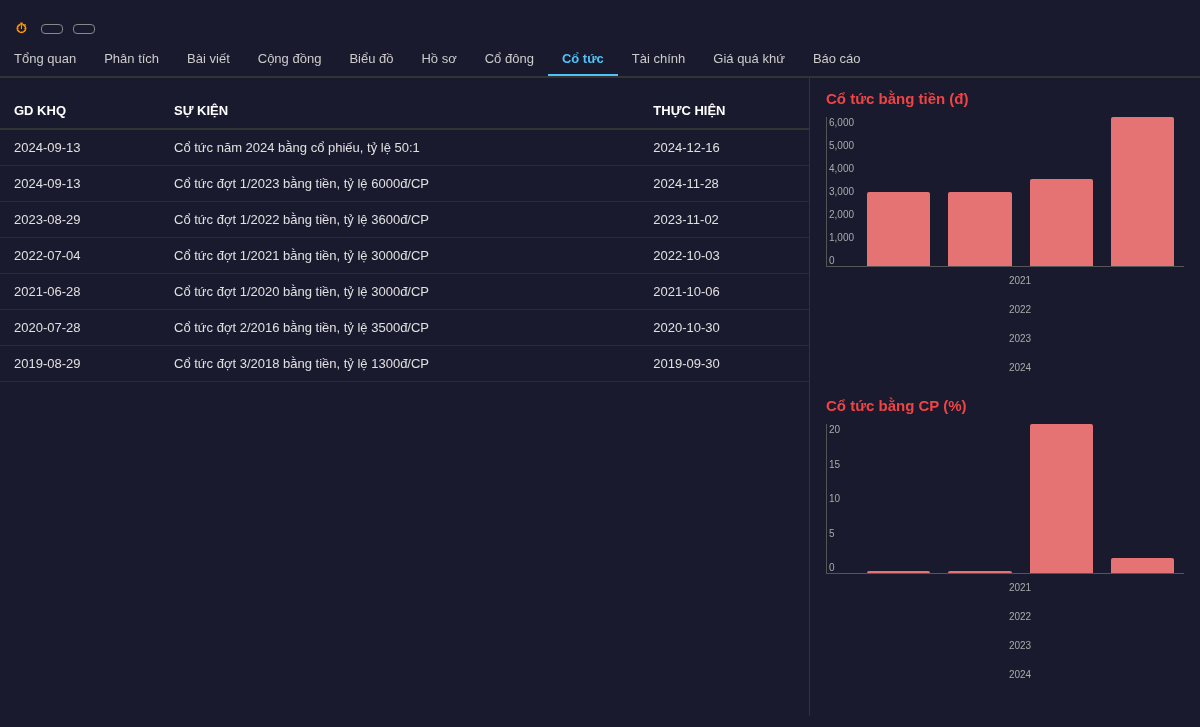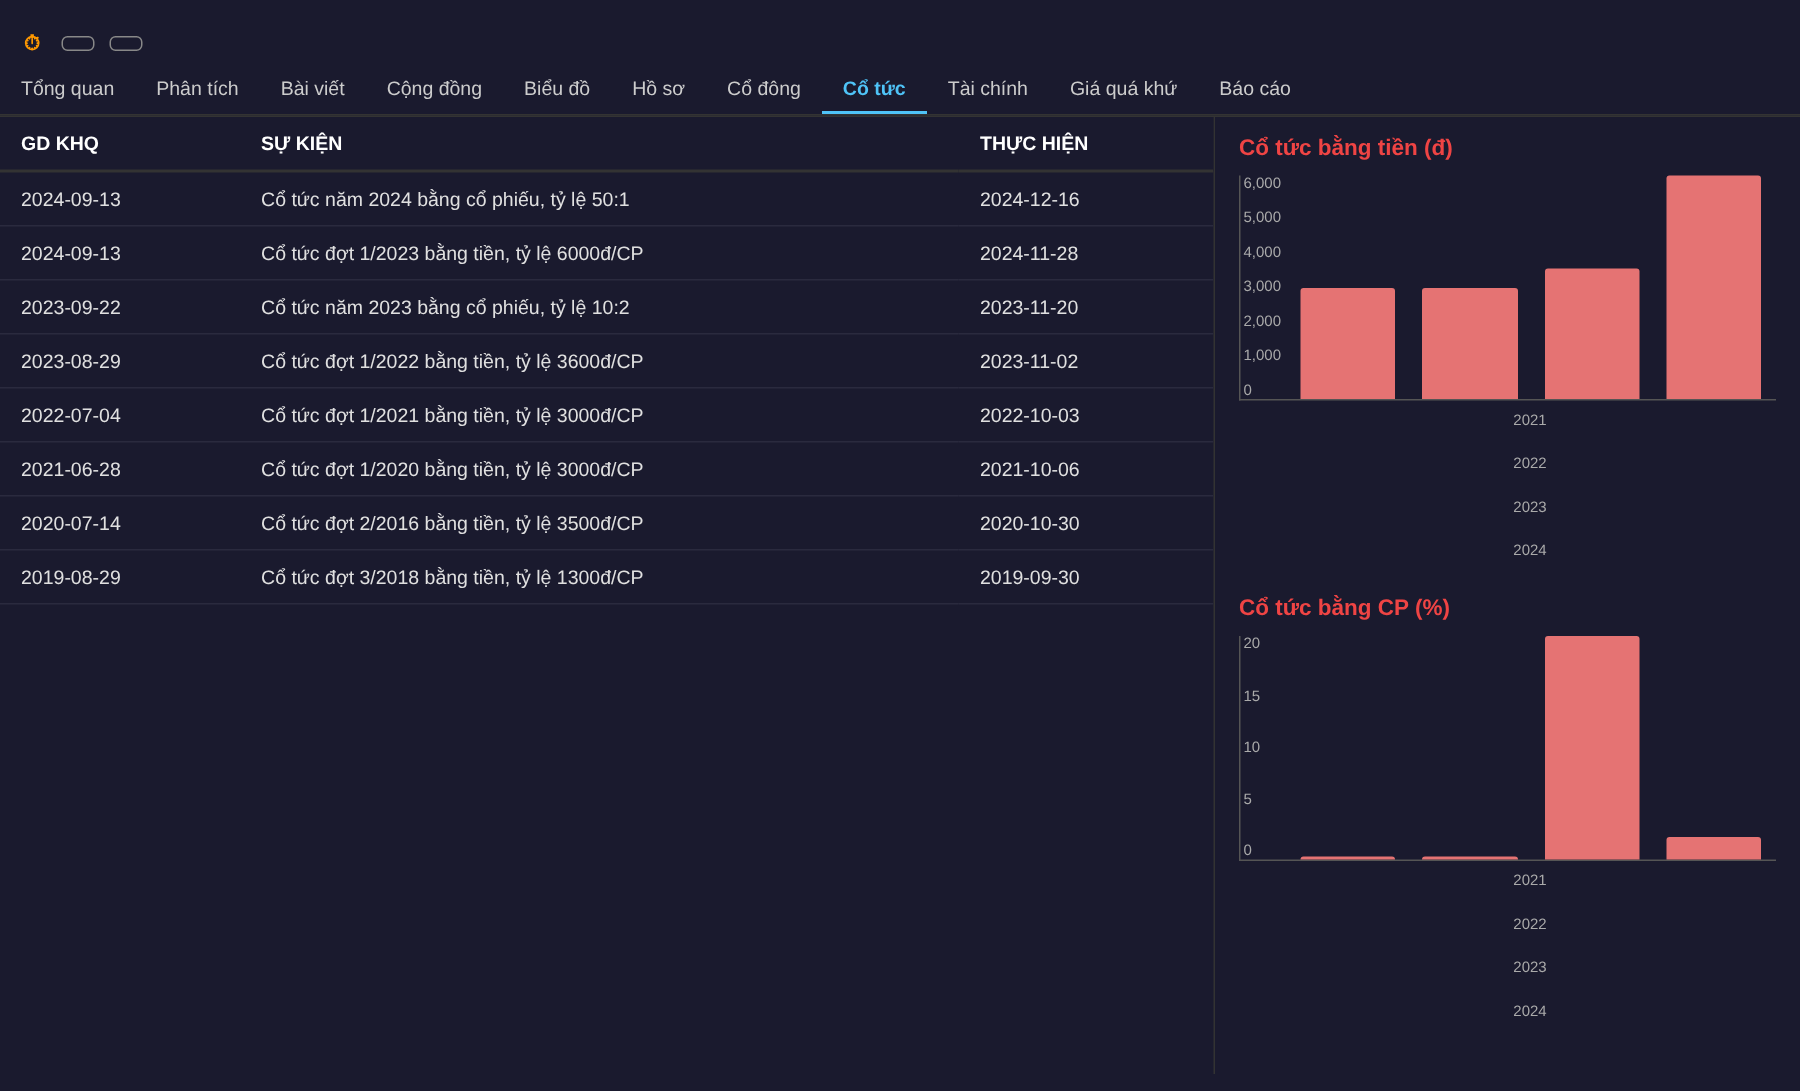--- a/index.html
+++ b/index.html
@@ -112,20 +112,21 @@
 
     .table-section {
       flex: 1;
       overflow-y: auto;
       border-right: 1px solid #333;
     }
 
     .data-table {
       width: 100%;
       border-collapse: collapse;
+      margin-top: 15px;
     }
 
     .data-table thead tr {
       background: #1a1a2e;
       border-bottom: 2px solid #333;
     }
 
     .data-table thead th {
       padding: 10px 14px;
       text-align: left;
@@ -283,41 +284,36 @@
     <td class="td-date">2024-09-13</td>
     <td class="td-event">Cổ tức năm 2024 bằng cổ phiếu, tỷ lệ 50:1</td>
     <td class="td-impl">2024-12-16</td>
   </tr>
           <tr>
     <td class="td-date">2024-09-13</td>
     <td class="td-event">Cổ tức đợt 1/2023 bằng tiền, tỷ lệ 6000đ/CP</td>
     <td class="td-impl">2024-11-28</td>
   </tr>
           <tr>
-    <td class="td-date">2023-09-22</td>
-    <td class="td-event">Cổ tức năm 2023 bằng cổ phiếu, tỷ lệ 10:2</td>
-    <td class="td-impl">2023-11-20</td>
-  </tr>
-          <tr>
     <td class="td-date">2023-08-29</td>
     <td class="td-event">Cổ tức đợt 1/2022 bằng tiền, tỷ lệ 3600đ/CP</td>
     <td class="td-impl">2023-11-02</td>
   </tr>
           <tr>
     <td class="td-date">2022-07-04</td>
     <td class="td-event">Cổ tức đợt 1/2021 bằng tiền, tỷ lệ 3000đ/CP</td>
     <td class="td-impl">2022-10-03</td>
   </tr>
           <tr>
     <td class="td-date">2021-06-28</td>
     <td class="td-event">Cổ tức đợt 1/2020 bằng tiền, tỷ lệ 3000đ/CP</td>
     <td class="td-impl">2021-10-06</td>
   </tr>
           <tr>
-    <td class="td-date">2020-07-14</td>
+    <td class="td-date">2020-07-28</td>
     <td class="td-event">Cổ tức đợt 2/2016 bằng tiền, tỷ lệ 3500đ/CP</td>
     <td class="td-impl">2020-10-30</td>
   </tr>
           <tr>
     <td class="td-date">2019-08-29</td>
     <td class="td-event">Cổ tức đợt 3/2018 bằng tiền, tỷ lệ 1300đ/CP</td>
     <td class="td-impl">2019-09-30</td>
   </tr>
         </tbody>
     </table>

